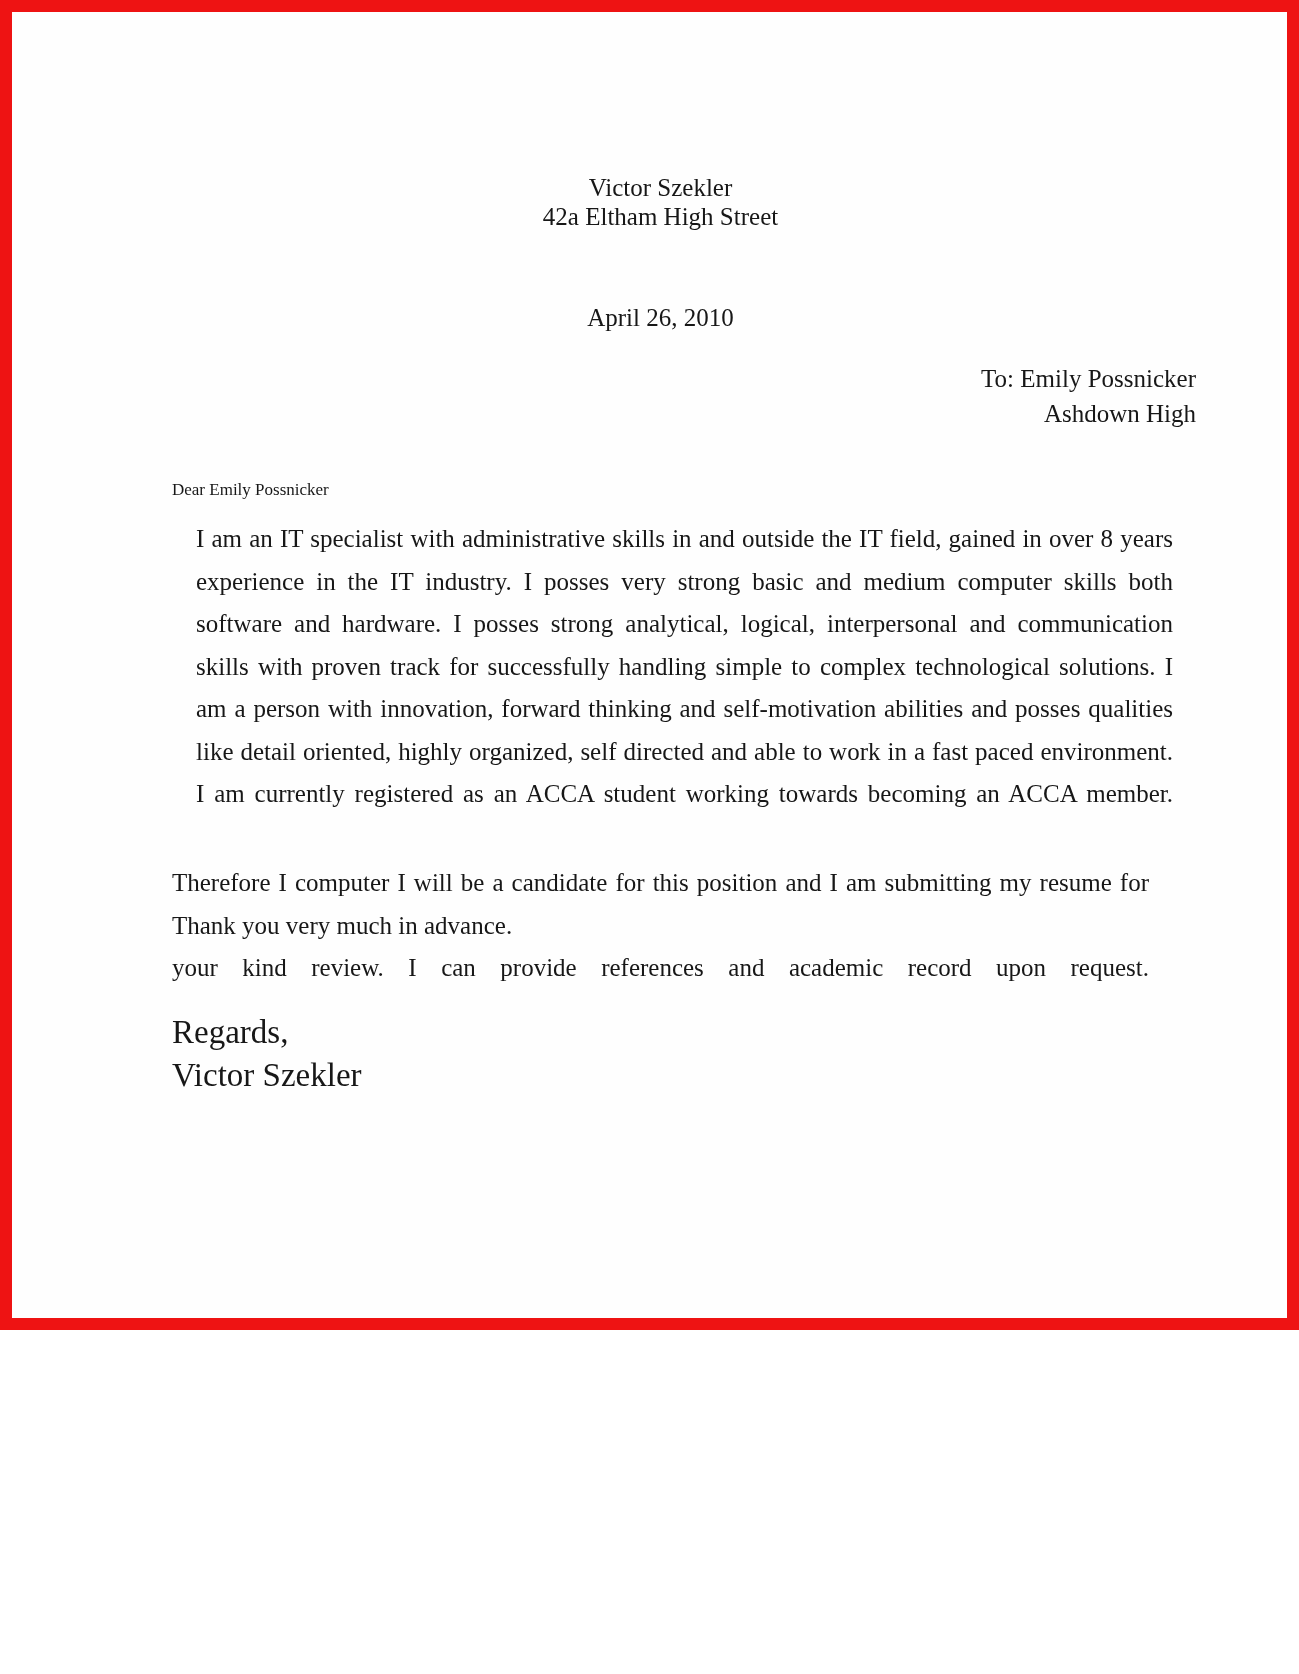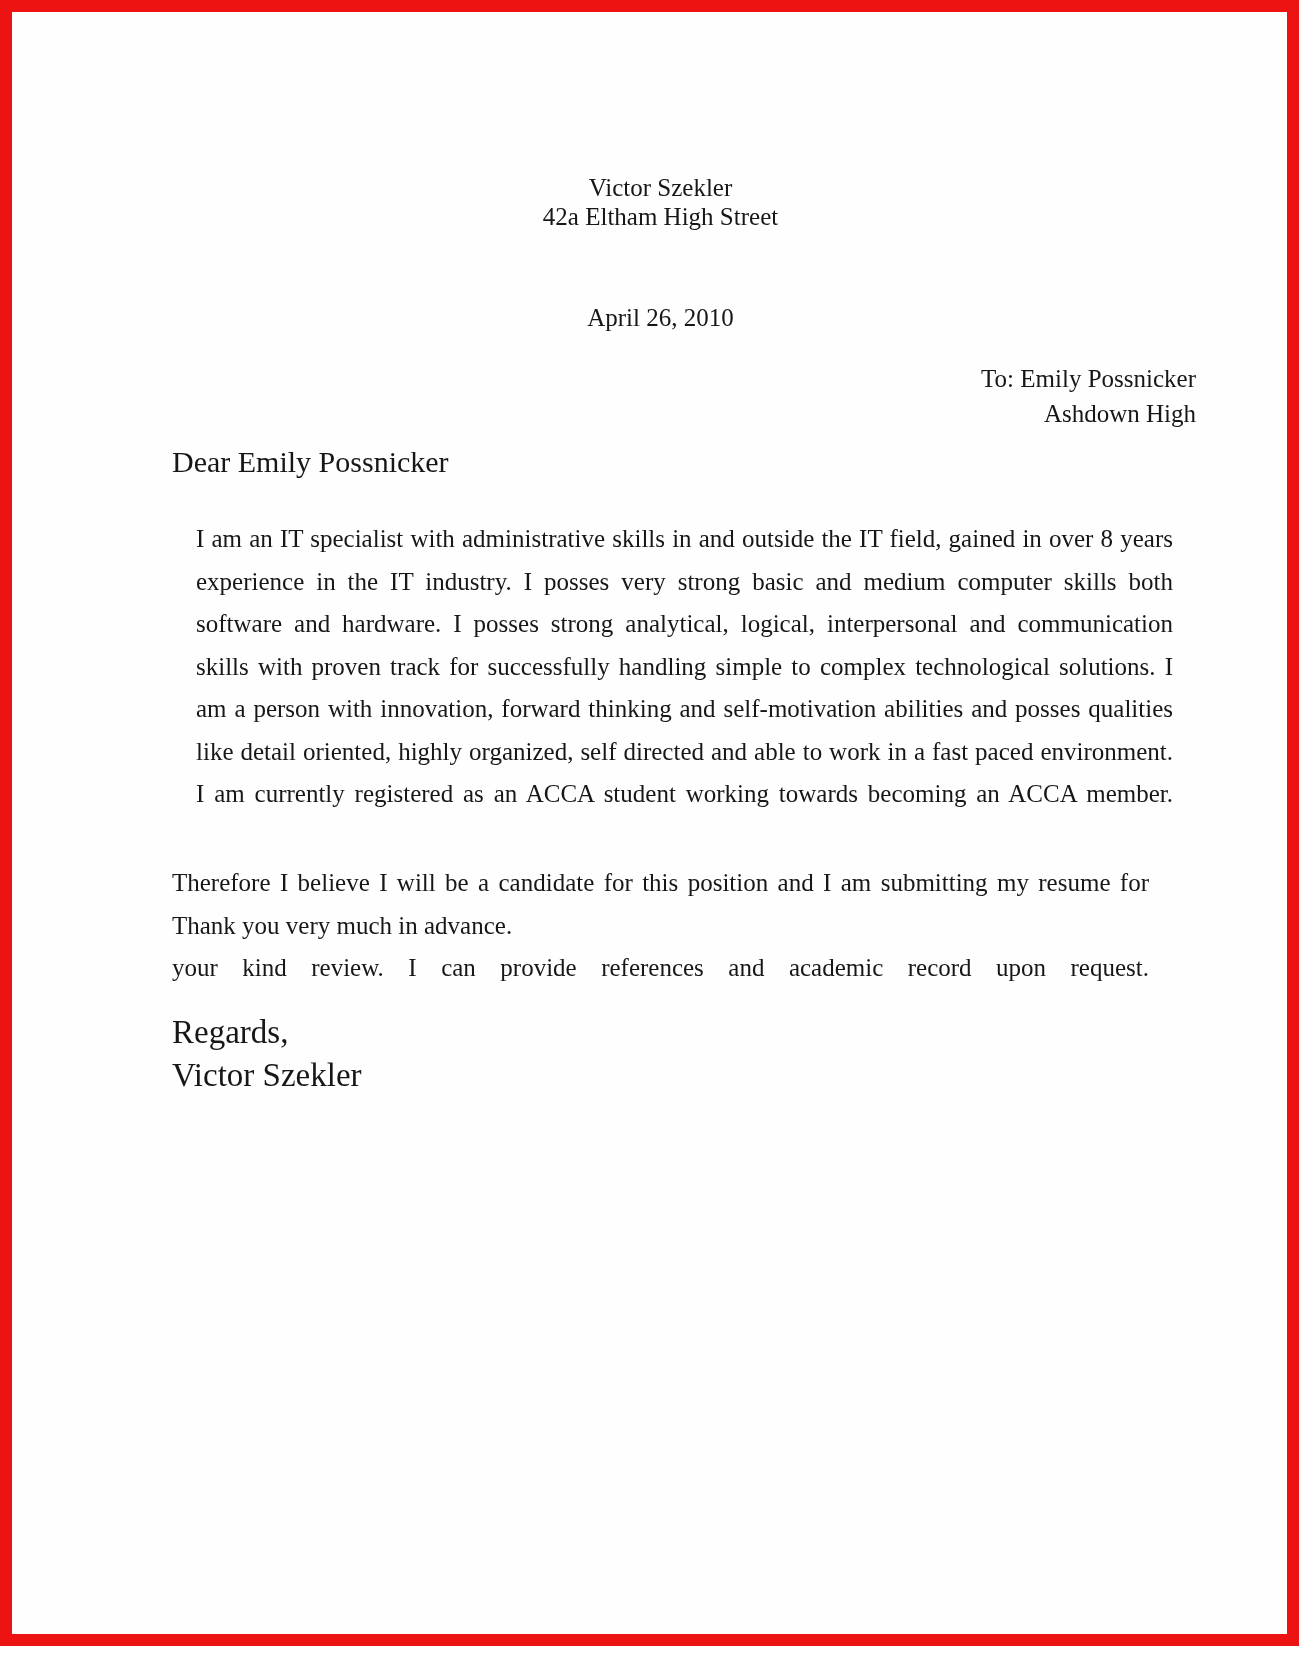--- a/index.html
+++ b/index.html
@@ -4,34 +4,34 @@
 <style>
   :root{
     --border-color:#ee1313;
     --page-bg:#fefefe;
     --text-color:#171717;
   }
   html,body{margin:0;padding:0;background:#fff;}
   .page{
     position:relative;
     width:1299px;
-    height:1646px;
+    height:1330px;
     box-sizing:border-box;
     background:var(--page-bg);
     border:12px solid var(--border-color);
     font-family:"Liberation Serif","DejaVu Serif",serif;
     color:var(--text-color);
     overflow:hidden;
   }
   .block{position:absolute;left:160px;width:977px;}
   .centered{text-align:center;}
   .sender-block{top:161px;font-size:25px;line-height:29px;}
   .date-line{top:291px;font-size:25px;line-height:29px;}
   .recipient-block{top:349px;font-size:25px;line-height:35px;text-align:right;margin-left:47px;}
-  .salutation{top:432px;font-size:30px;line-height:35px;text-align:left;}
+  .salutation{top:460px;font-size:17px;line-height:35px;text-align:left;}
   .paragraph{font-size:25px;line-height:42.5px;}
   .paragraph-1{top:506px;margin-left:24px;}
   .paragraph-2{top:850px;}
   .closing-block{top:999px;font-size:33px;line-height:42.5px;text-align:left;}
   .line{text-align:justify;}
   .line.stretch{text-align-last:justify;}
   .line.plain{text-align:left;text-align-last:left;}
 </style>
 </head>
 <body>
@@ -56,21 +56,21 @@
       <div class="line stretch">I am an IT specialist with administrative skills in and outside the IT field, gained in over 8 years</div>
       <div class="line stretch">experience in the IT industry. I posses very strong basic and medium computer skills both</div>
       <div class="line stretch">software and hardware. I posses strong analytical, logical, interpersonal and communication</div>
       <div class="line stretch">skills with proven track for successfully handling simple to complex technological solutions. I</div>
       <div class="line stretch">am a person with innovation, forward thinking and self-motivation abilities and posses qualities</div>
       <div class="line stretch">like detail oriented, highly organized, self directed and able to work in a fast paced environment.</div>
       <div class="line stretch">I am currently registered as an ACCA student working towards becoming an ACCA member.</div>
     </div>
 
   <div class="block paragraph paragraph-2">
-      <div class="line stretch">Therefore I believe I will be a candidate for this position and I am submitting my resume for</div>
+      <div class="line stretch">Therefore I computer I will be a candidate for this position and I am submitting my resume for</div>
       <div class="line plain">Thank you very much in advance.</div>
       <div class="line stretch">your kind review. I can provide references and academic record upon request.</div>
     </div>
 
   <div class="block closing-block">
     <div>Regards,</div>
     <div>Victor Szekler</div>
   </div>
 
 </div>

